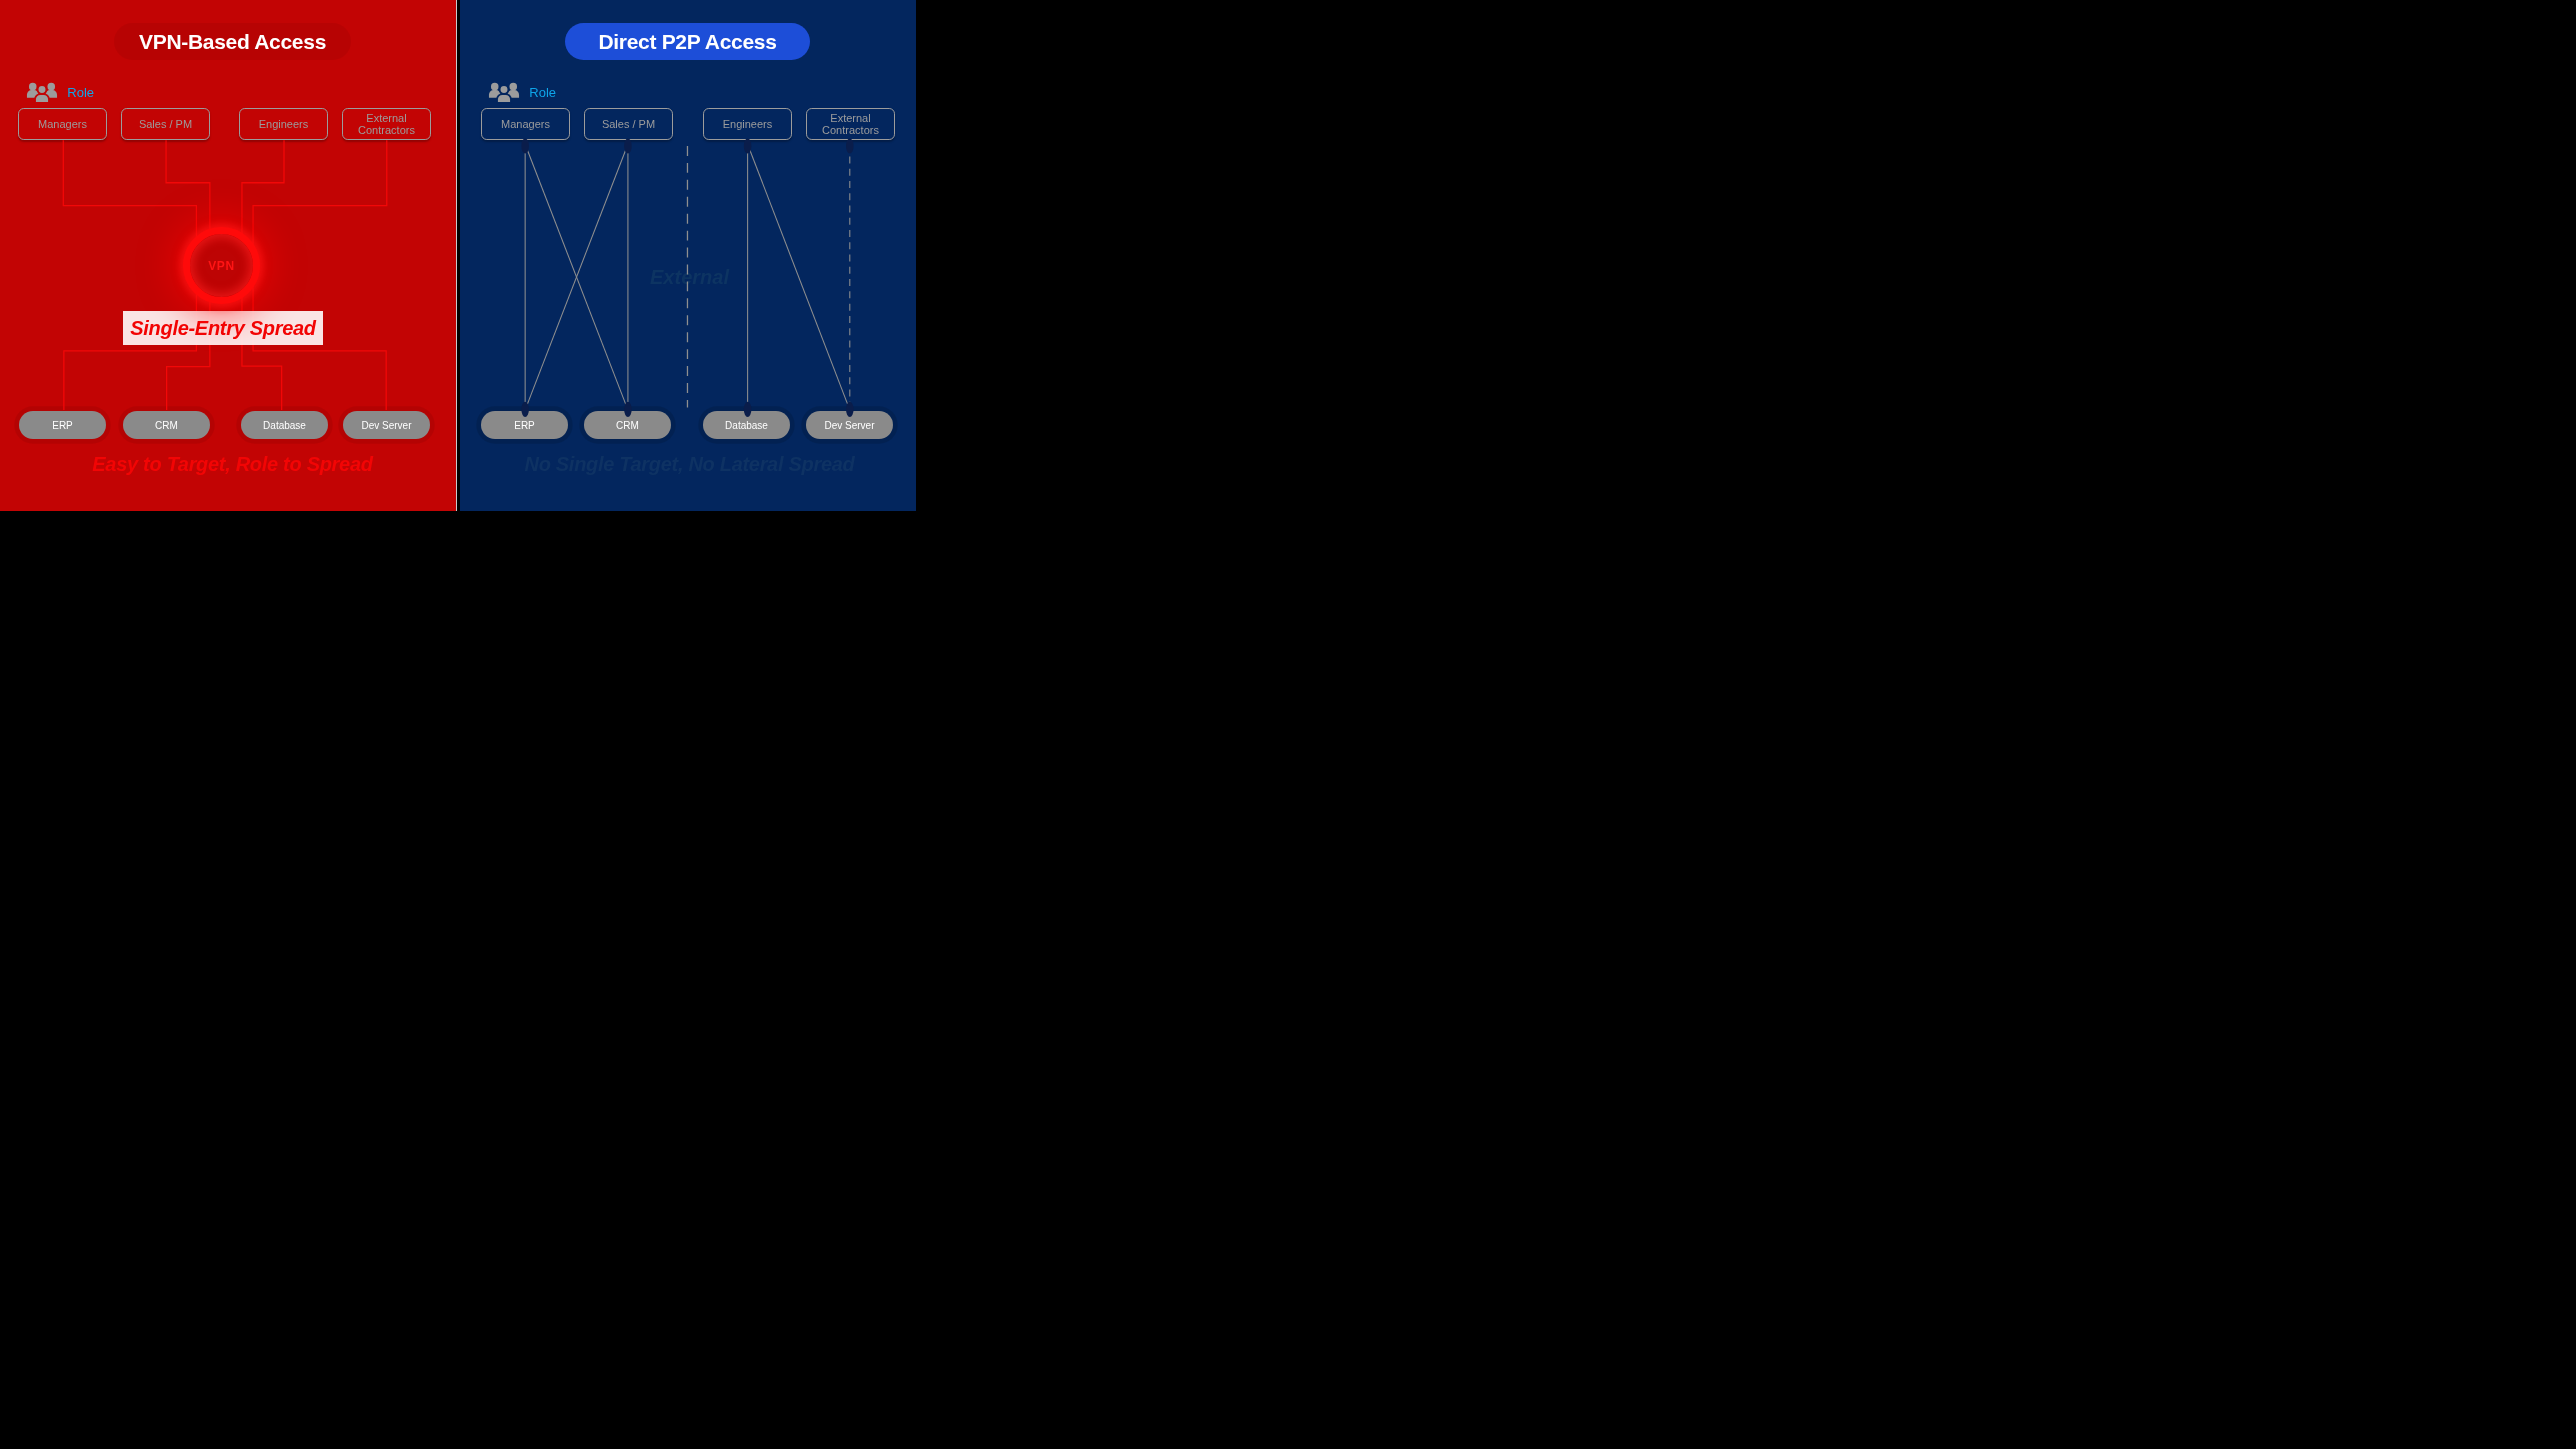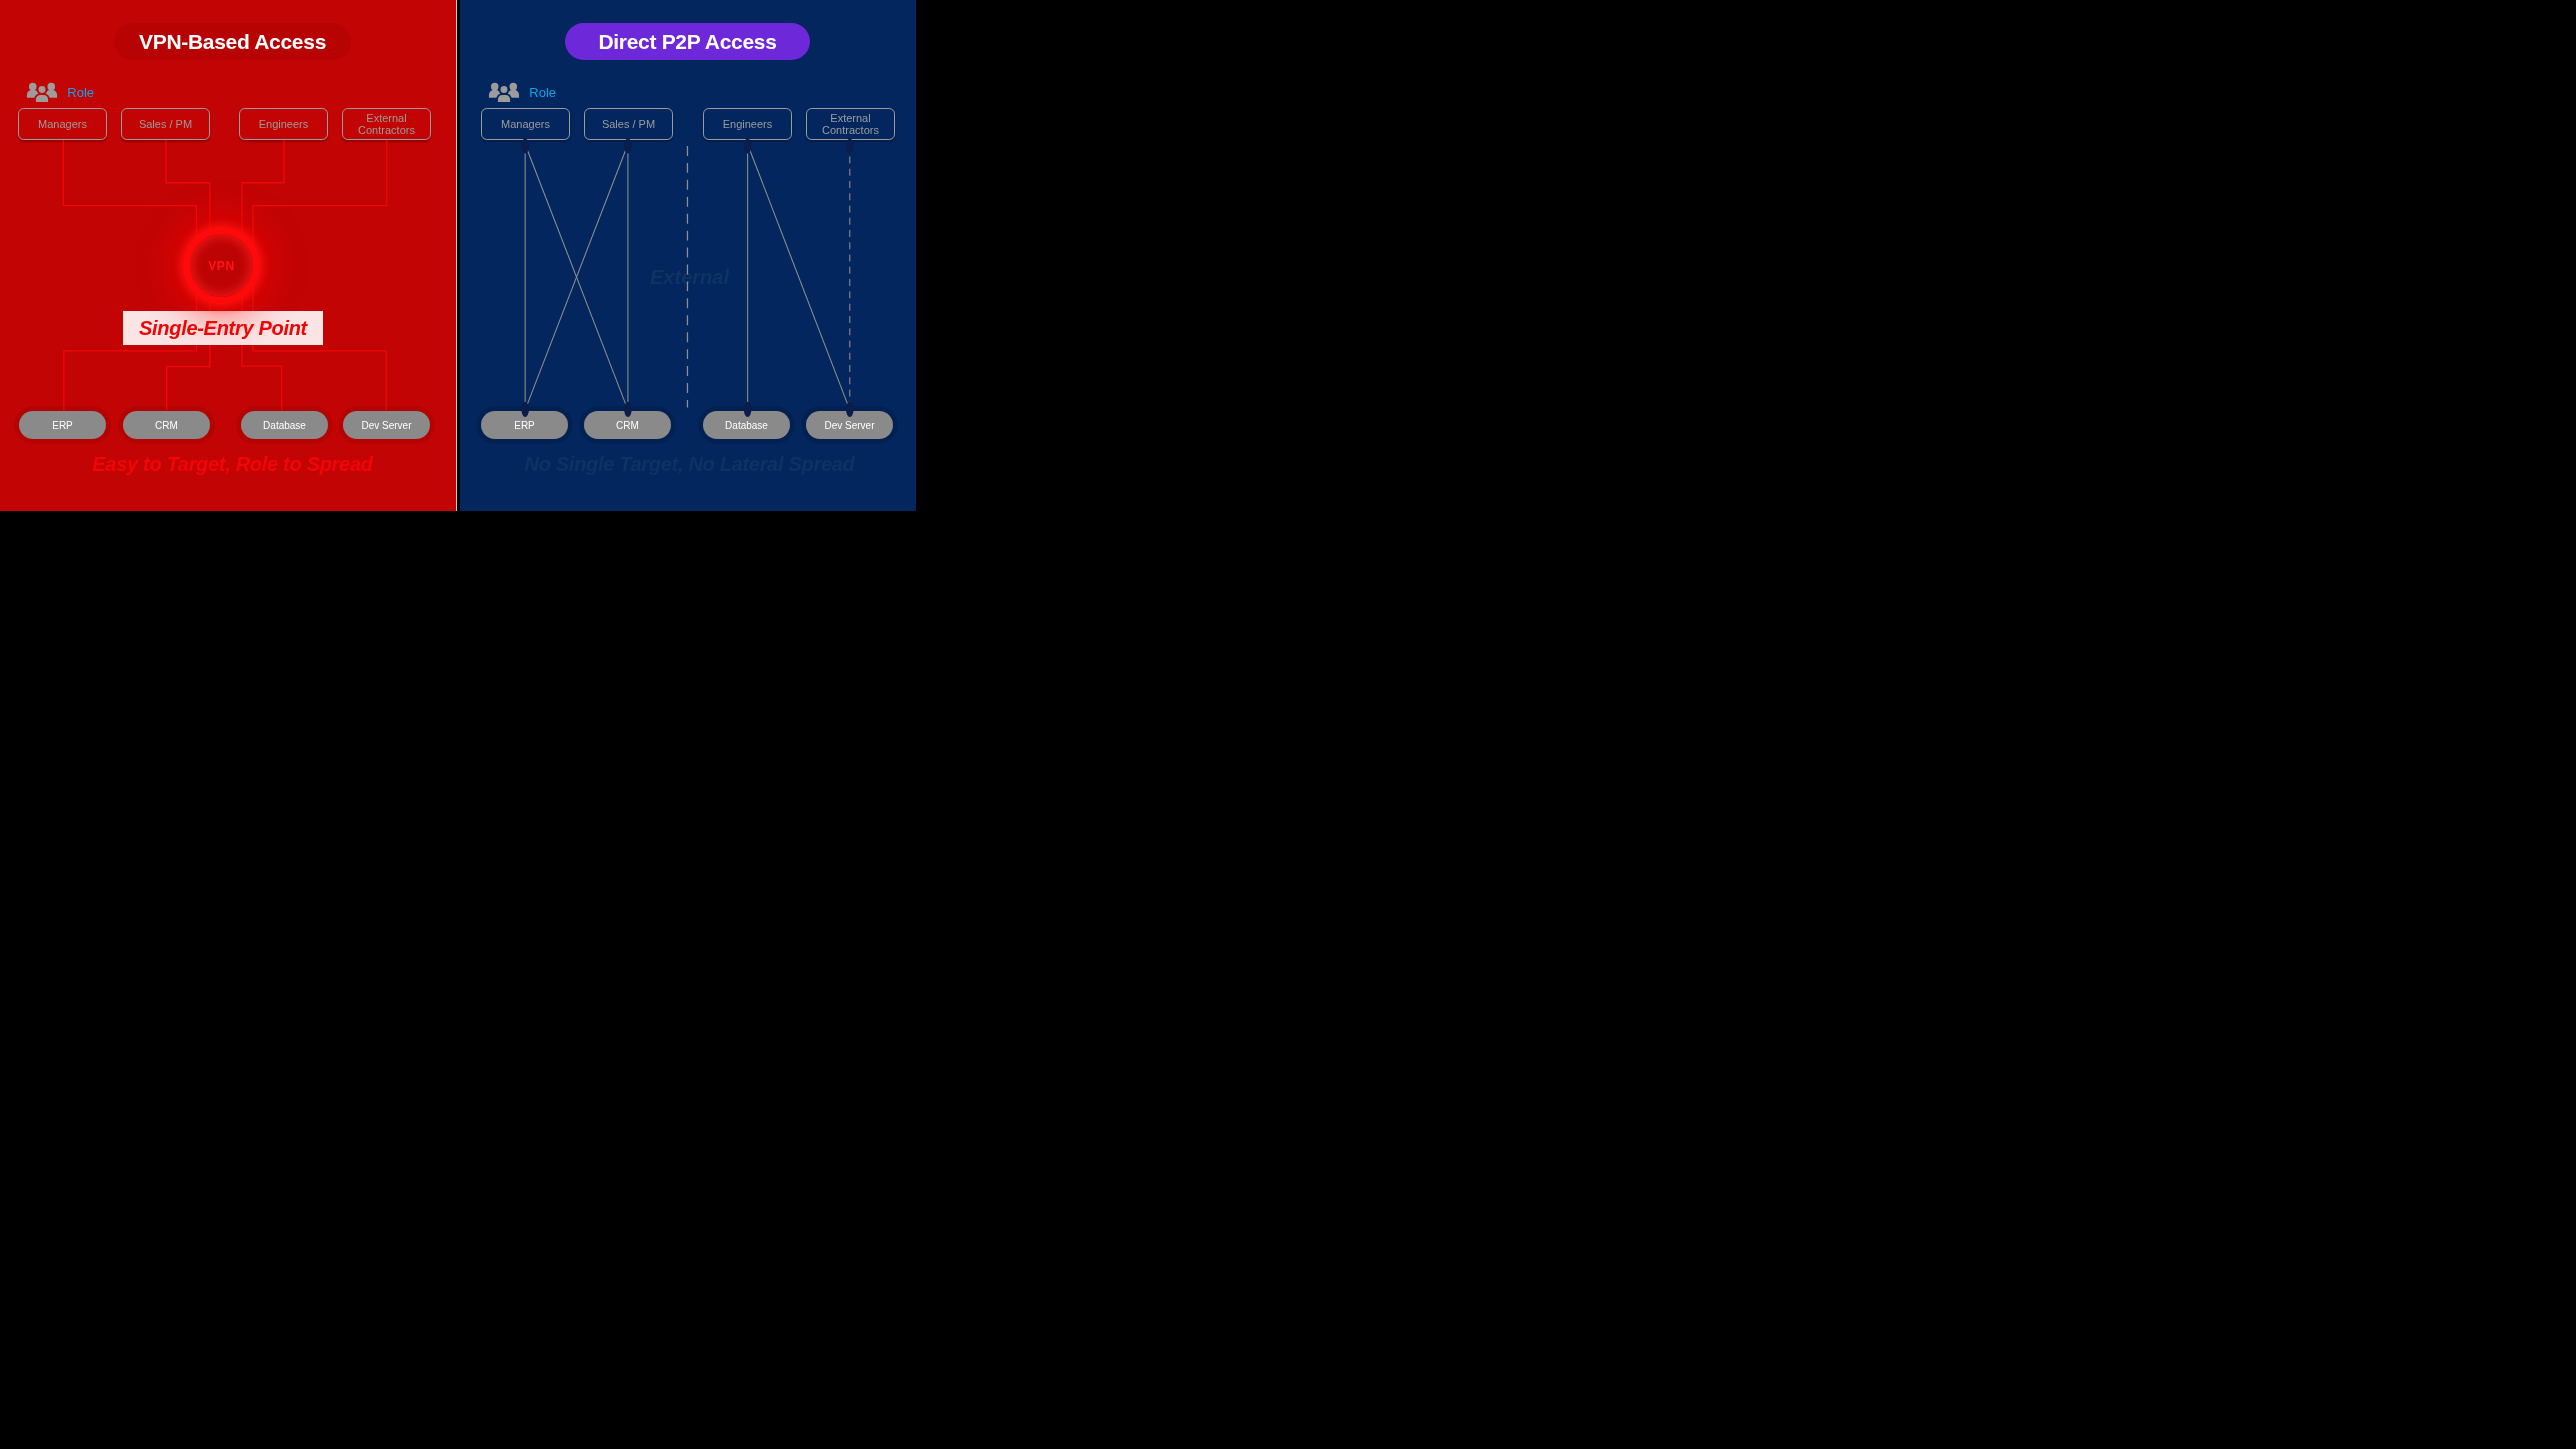--- a/index.html
+++ b/index.html
@@ -8,21 +8,21 @@
   .bg-left{position:absolute;left:0;top:0;width:456px;height:515px;background:#c20404;}
   .bg-right{position:absolute;left:460px;top:0;width:456px;height:515px;background:#03265e;}
   .divider-gray{position:absolute;left:456px;top:0;width:1.8px;height:515px;background:#c9c9c9;}
   .divider-black{position:absolute;left:457px;top:0;width:2.3px;height:515px;background:#000;}
   .bottom-bar{position:absolute;left:0;top:511px;width:916px;height:4.1px;background:#000;}
 
   .banner{position:absolute;top:23px;height:37px;border-radius:18.7px;
           display:flex;align-items:center;justify-content:center;
           color:#fff;font-size:21px;font-weight:800;letter-spacing:-0.3px;}
   .banner.left{left:114px;width:237px;background:rgba(0,0,0,.055);}
-  .banner.right{left:565px;width:245px;background:#6d28d9;}
+  .banner.right{left:565px;width:245px;background:#1d4ed8;}
 
   .role-header{position:absolute;top:81px;height:23.4px;display:flex;align-items:center;gap:9.3px;}
   .role-header.left{left:26px;}
   .role-header.right{left:488px;}
   .role-header .lbl{color:#0ea5e9;font-size:13px;}
 
   .role-box{position:absolute;top:108px;width:89px;height:32px;box-sizing:border-box;
             border:1.2px solid #9c9c9c;border-radius:5.8px;
             display:flex;align-items:center;justify-content:center;text-align:center;
             color:#9c9c9c;font-size:11px;line-height:12.3px;
@@ -105,21 +105,21 @@
   <svg class="wires wires-left" width="916" height="515" viewBox="0 0 1568 882">
     <g fill="none" stroke="#f20808" stroke-width="2.2">
       <polyline points="108,240 108,352 336,352 336,601 109,601 109,702"></polyline>
       <polyline points="284,240 284,313 359,313 359,628 285,628 285,702"></polyline>
       <polyline points="486,240 486,313 414,313 414,627 482,627 482,702"></polyline>
       <polyline points="662,240 662,352 433,352 433,601 661,601 661,702"></polyline>
     </g>
   </svg>
 
   <div class="hub-label">
-    <span>Single-Entry Point</span>
+    <span>Single-Entry Spread</span>
   </div>
 
   <div class="vpn-circle">
     <span>VPN</span>
   </div>
 
   <div class="pill on-red" style="left:19px">
       <span>ERP</span>
     </div>
   <div class="pill on-red" style="left:123px">

